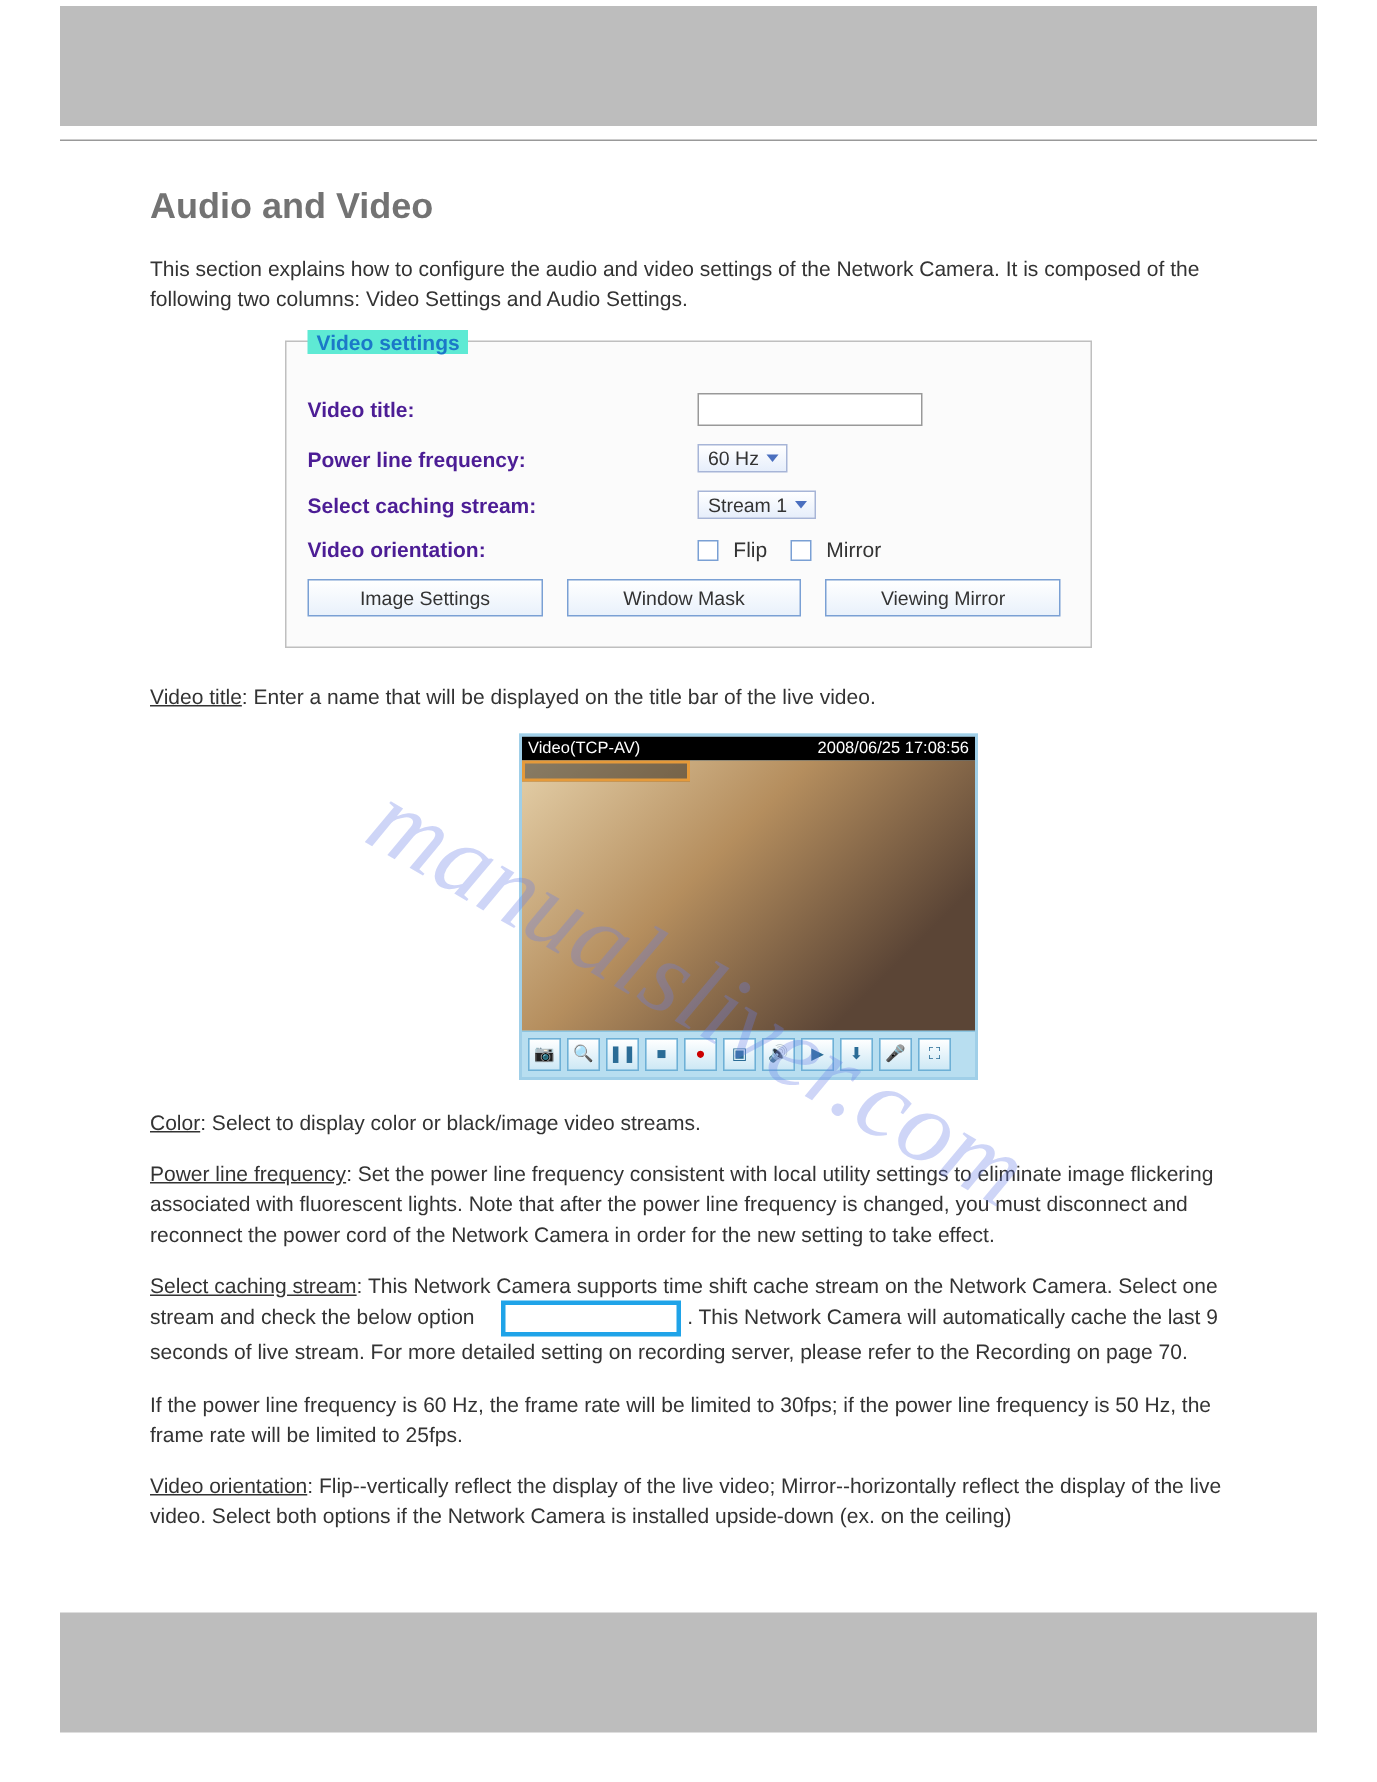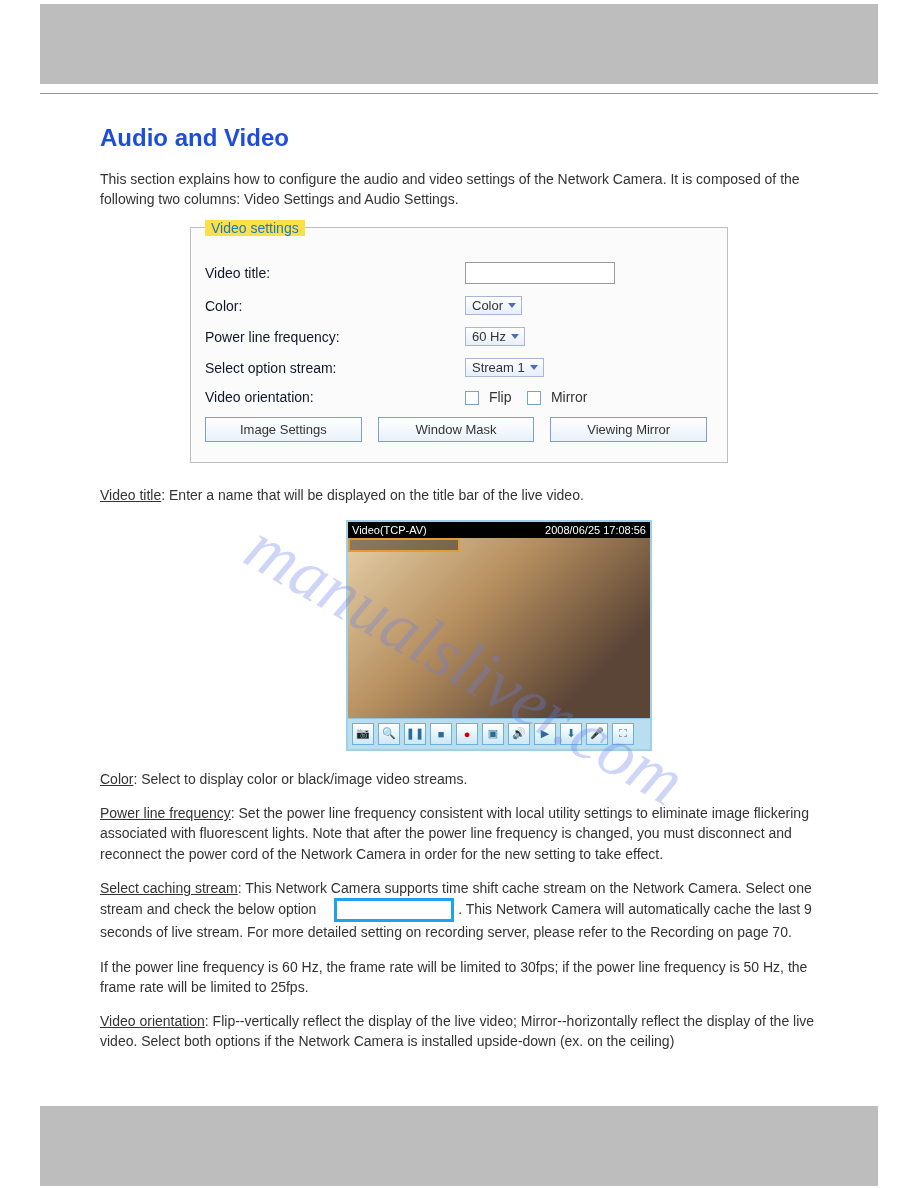--- a/index.html
+++ b/index.html
@@ -16,40 +16,40 @@
     margin: 4px 40px 0 40px;
     position: relative;
   }
   .top-banner::after{
     content:"";
     position:absolute;
     left:0;right:0;bottom:-10px;
     border-bottom:1px solid #999;
   }
   .content { padding: 40px 100px 20px 100px; }
-  .section-title { font-size: 24px; color: #1d4ed8; margin-bottom: 18px; }
+  .section-title { font-size: 24px; color: #737373; margin-bottom: 18px; }
   .intro { font-size: 14px; margin-bottom: 18px; line-height: 1.4; }
   .fieldset-wrap {
     margin: 4px 90px 22px 90px;
     position: relative;
     border:1px solid #bfbfbf;
     padding: 34px 14px 20px 14px;
     background:#fbfbfb;
   }
   .legend {
     position: absolute;
     top: -8px; left: 14px;
-    background:#fde047;
+    background:#5eead4;
     padding: 0 6px;
     color: #1b78c8;
-    font-weight: normal;
+    font-weight: bold;
     font-size: 14px;
   }
   .row { display:flex; align-items:center; margin-bottom: 12px; font-size: 14px;}
-  .lbl { width: 260px; color:#0f172a;}
+  .lbl { width: 260px; color:#4c1d95;font-weight:bold;}
   .txt-input { width:150px; height:22px; border:1px solid #999; background:#fff;}
   .sel { border:1px solid #a7b5d7; background: linear-gradient(#fff,#e6eefb); padding:1px 18px 1px 6px; font-size:13px; position:relative;}
   .sel::after{content:""; position:absolute; right:5px; top:6px; border-left:4px solid transparent;border-right:4px solid transparent;border-top:5px solid #4a6fbf;}
   .cb { width:14px;height:14px;border:1px solid #7aa0d4;background:#fff;display:inline-block;vertical-align:middle;margin-right:6px;}
   .btn {
     display:inline-block;
     border:1px solid #7aa0d4;
     background: linear-gradient(#fff,#e9f1fb);
     padding: 4px 10px;
     font-size:13px;
@@ -122,32 +122,28 @@
   <p class="intro">This section explains how to configure the audio and video settings of the Network Camera. It is composed of the following two columns: Video Settings and Audio Settings.</p>
 
   <div class="fieldset-wrap">
     <span class="legend">Video settings</span>
 
     <div class="row">
       <span class="lbl">Video title:</span>
       <input class="txt-input" style="">
     </div>
 
-    <div class="row">
-      <span class="lbl">Color:</span>
-      <span class="sel">Color</span>
-    </div>
 
     <div class="row">
       <span class="lbl">Power line frequency:</span>
       <span class="sel">60 Hz</span>
     </div>
 
     <div class="row">
-      <span class="lbl">Select option stream:</span>
+      <span class="lbl">Select caching stream:</span>
       <span class="sel">Stream 1</span>
     </div>
 
     <div class="row">
       <span class="lbl">Video orientation:</span>
       <span>
         <span class="cb"></span>
         <span>Flip</span>
         &nbsp;&nbsp;
         <span class="cb"></span>

